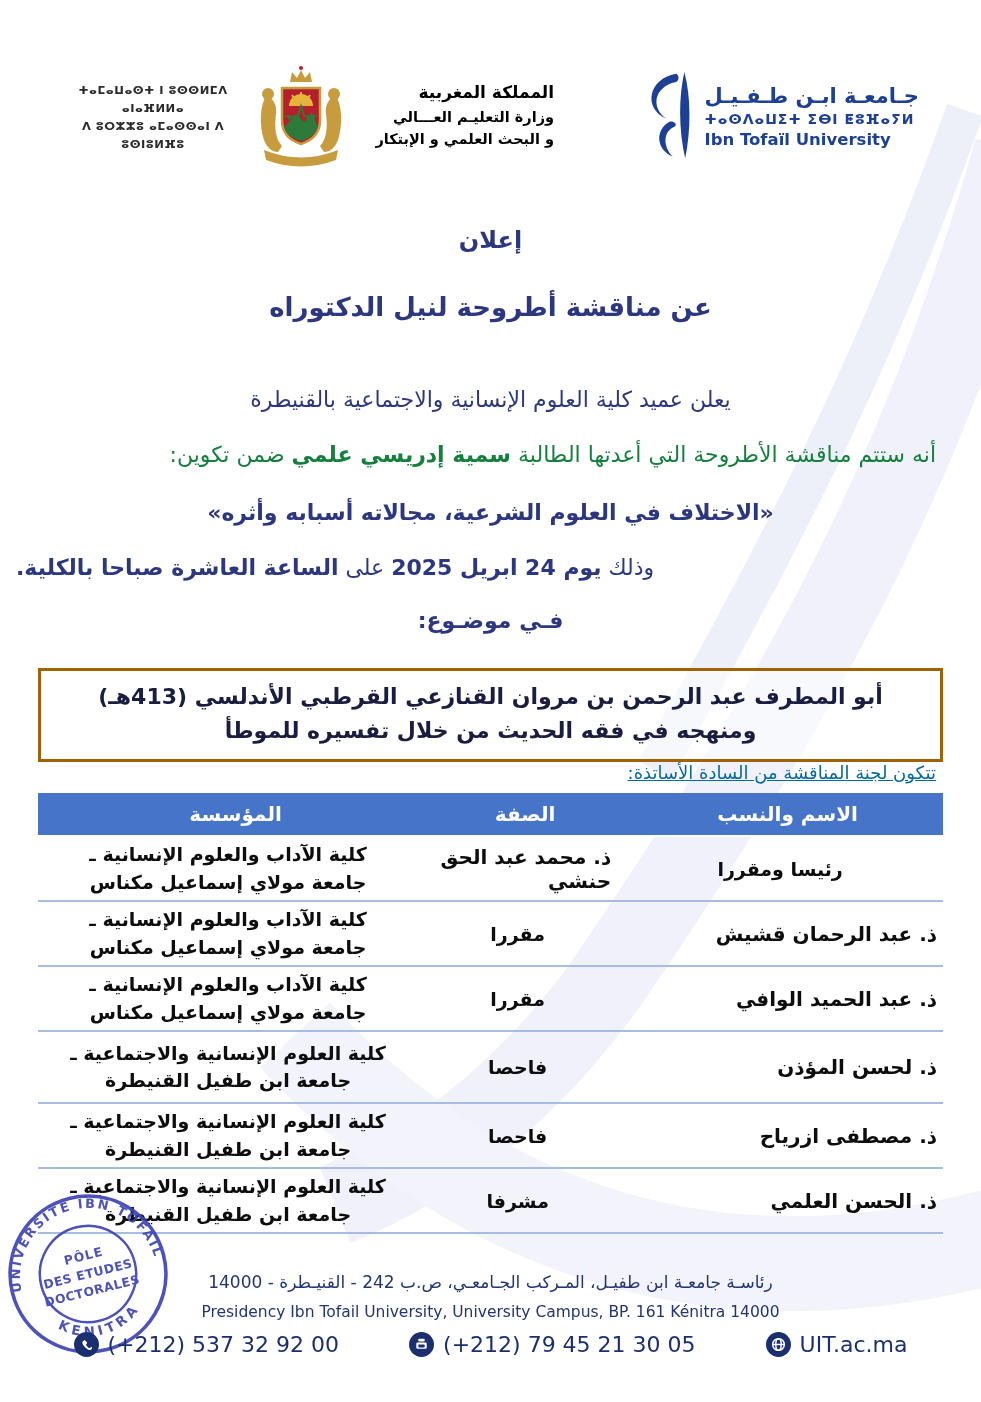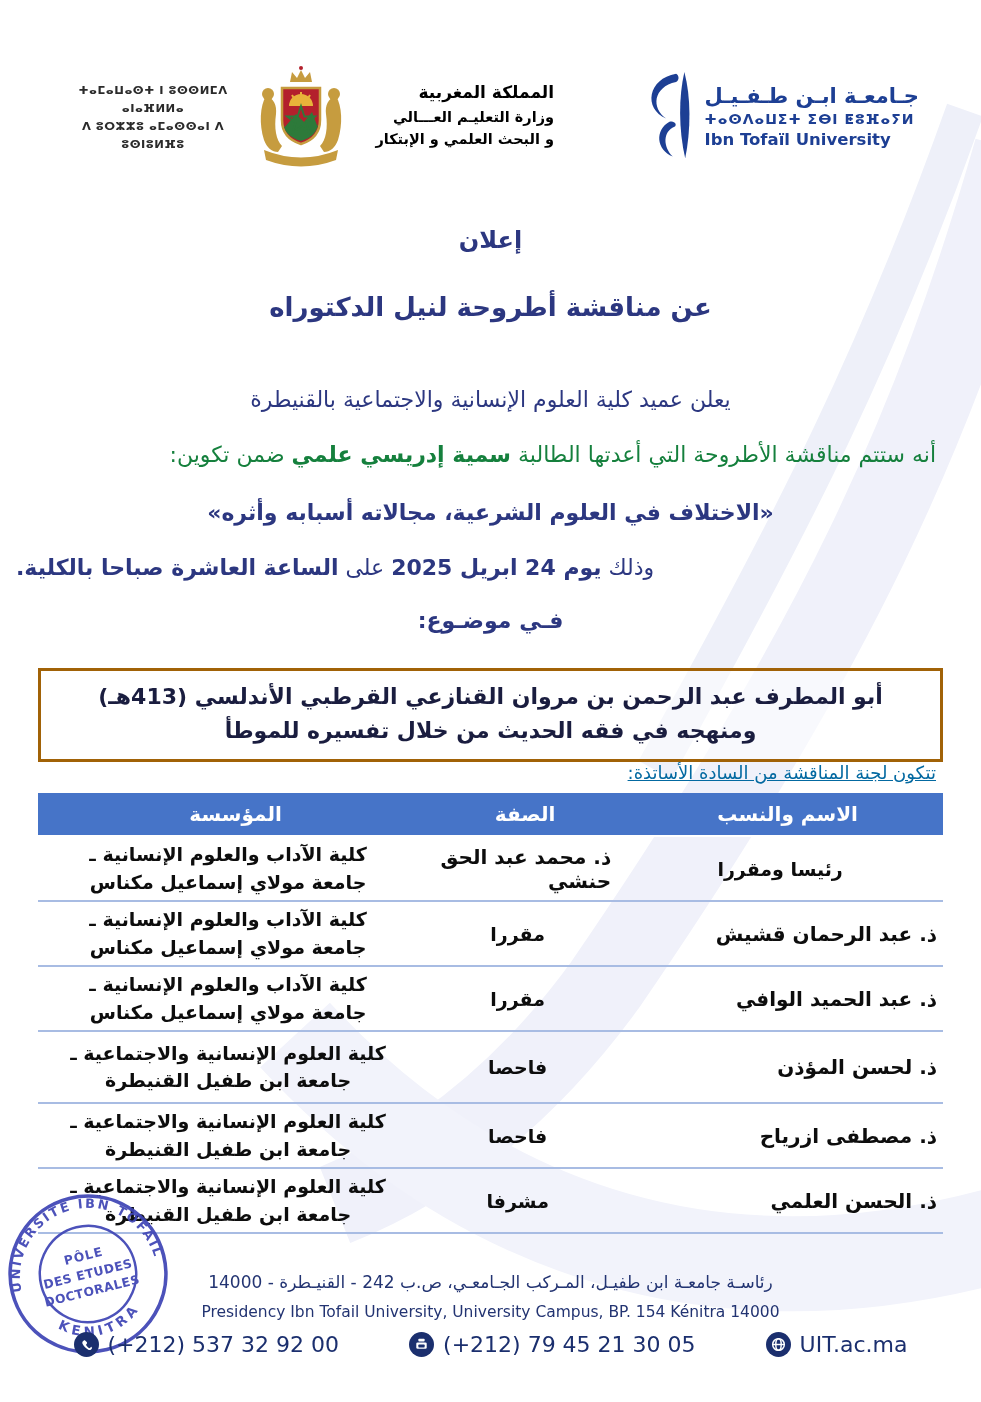--- a/index.html
+++ b/index.html
@@ -202,21 +202,21 @@
       <textPath href="#arcBottom" startOffset="50%" text-anchor="middle">KENITRA</textPath>
     </text>
     <g fill="#3f45b5" font-weight="bold" text-anchor="middle">
       <text x="82" y="68" font-size="12" letter-spacing="1">PÔLE</text>
       <text x="82" y="86" font-size="12" letter-spacing="0.5">DES ETUDES</text>
       <text x="82" y="103" font-size="12" letter-spacing="0.5">DOCTORALES</text>
     </g>
   </svg>
 
   <p class="layer addr-ar ar">رئاسـة جامعـة ابن طفيـل، المـركب الجـامعـي، ص.ب 242 - القنيـطرة - 14000</p>
-  <p class="layer addr-en">Presidency Ibn Tofail University, University Campus, BP. 154 Kénitra 14000</p>
+  <p class="layer addr-en">Presidency Ibn Tofail University, University Campus, BP. 161 Kénitra 14000</p>
 
   <div class="layer contacts">
     <div class="contact">
       <svg class="cicon" viewBox="0 0 24 24">
         <circle cx="12" cy="12" r="12" fill="#1b2f6e"></circle>
         <path fill="#ffffff" d="M16.9 14.6c-.5-.5-1.2-.5-1.7 0l-.8.8c-1.5-.8-2.7-2-3.5-3.5l.8-.8c.5-.5.5-1.2 0-1.7L10.4 8c-.5-.5-1.2-.5-1.7 0l-.6.6c-.7.7-.8 1.8-.3 2.7 1.2 2.3 3.1 4.2 5.4 5.4.9.5 2 .4 2.7-.3l.6-.6c.5-.5.5-1.2 0-1.7l-.6-1.5z" transform="translate(0.5,0.3)"></path>
       </svg>
       <span>(+212) 537 32 92 00</span>
     </div>
     <div class="contact">

